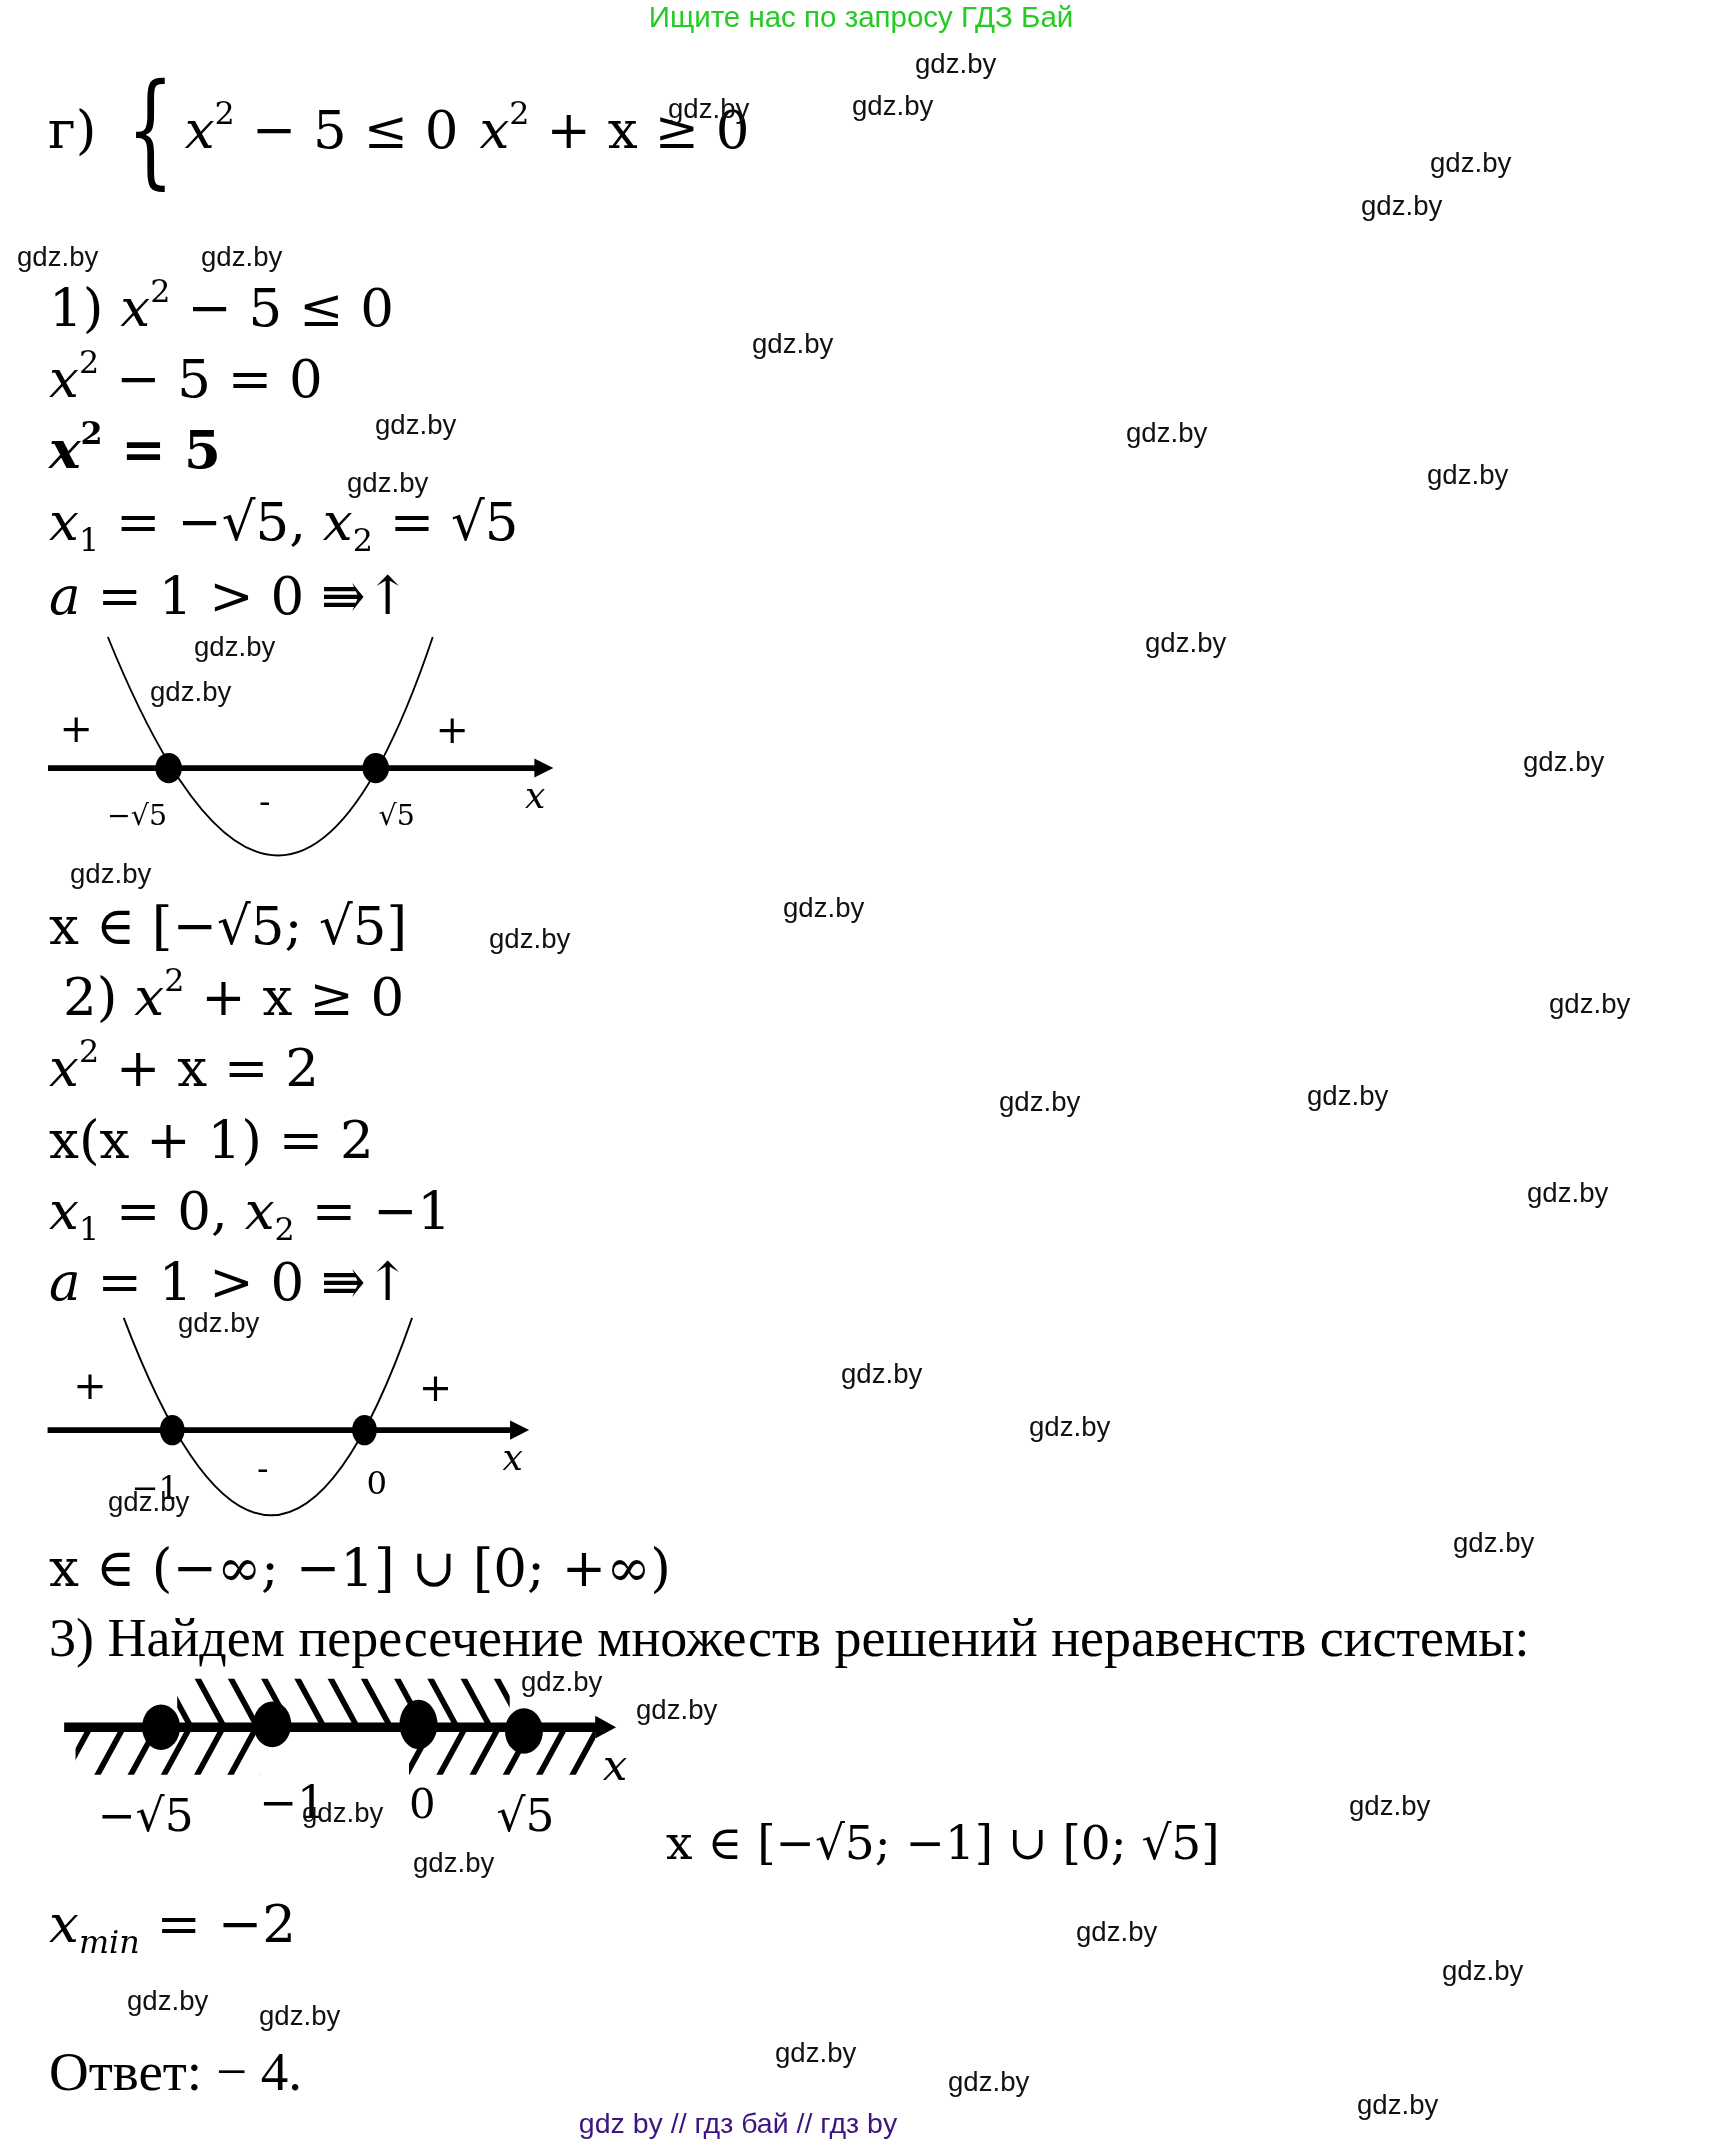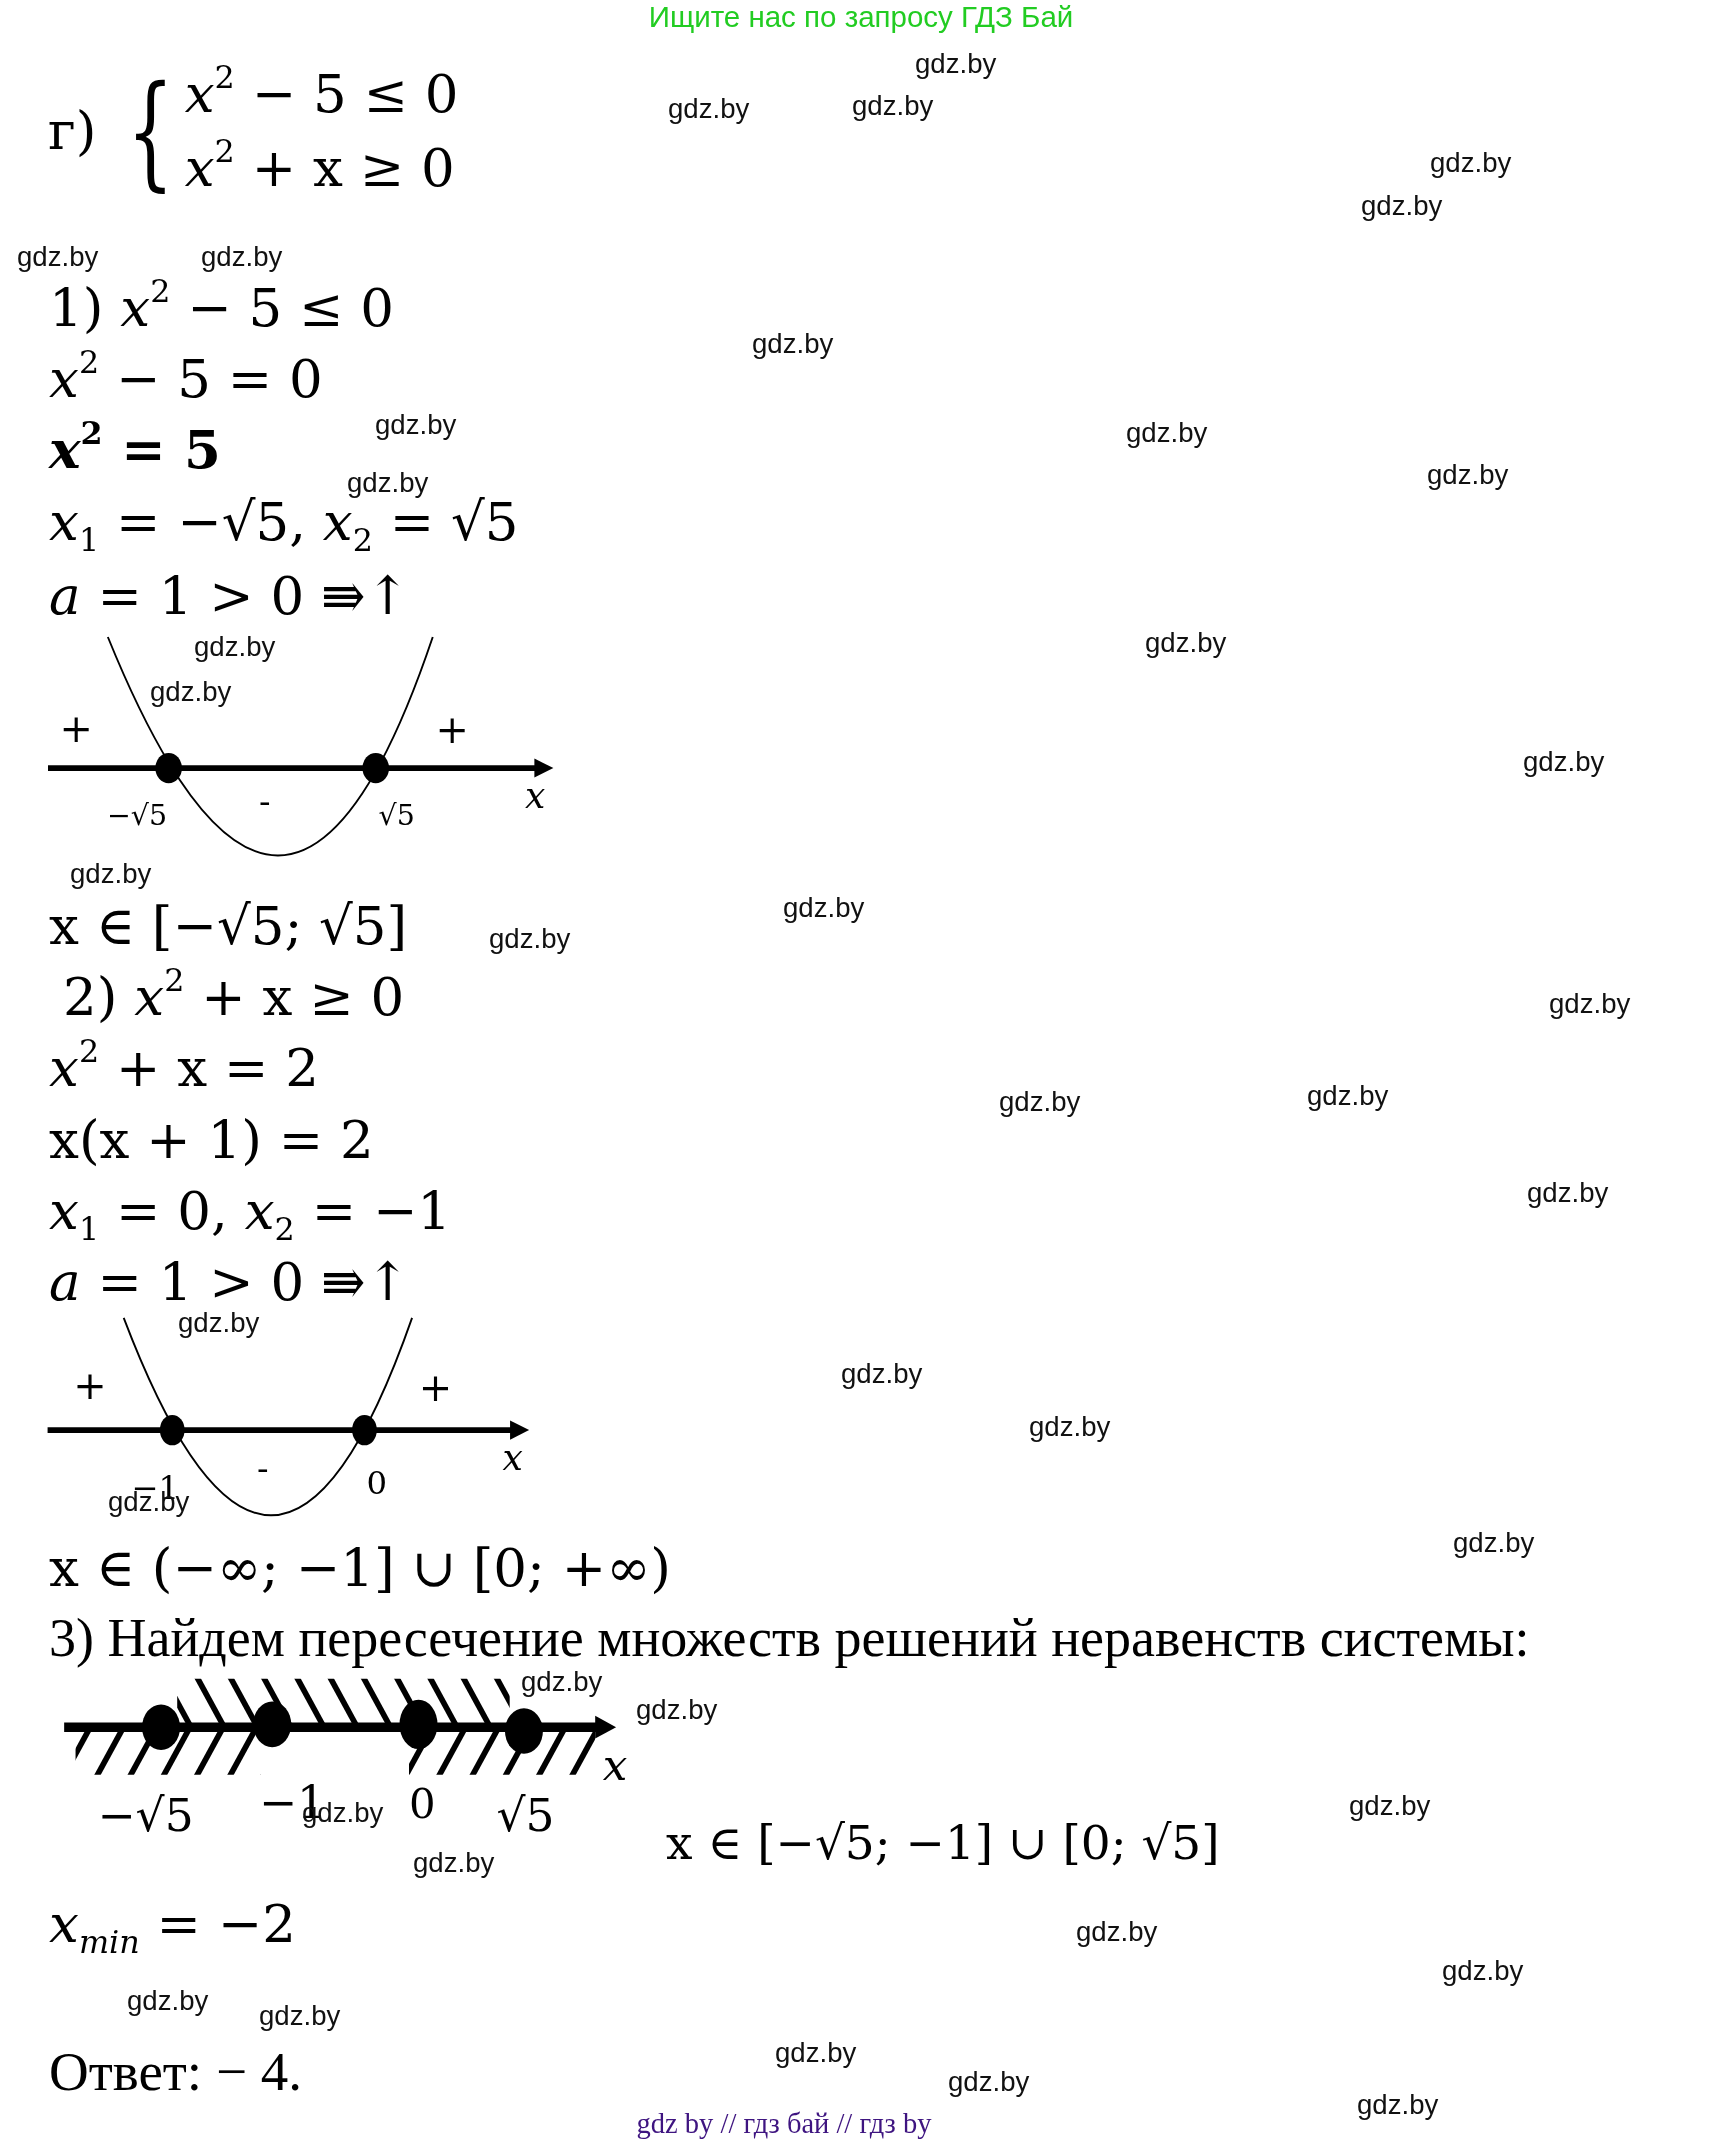--- a/index.html
+++ b/index.html
@@ -8,34 +8,34 @@
     background: #ffffff; color: #000;
     font-family: "DejaVu Serif", serif;
   }
   .abs { position: absolute; white-space: nowrap; }
   .header {
     left: 0; width: 1722px; top: 0; text-align: center;
     font-family: "Liberation Sans", sans-serif; font-size: 29.5px; color: #22cc22;
   }
   .footer {
     left: 0; width: 1476px; top: 2140px; transform: translateY(-100%); text-align: center;
-    font-family: Liberation Serif, serif; font-size: 28.5px; color: #3e1480; margin-left: 46px;
+    font-family: Liberation Sans, sans-serif; font-size: 28.5px; color: #3e1480;
   }
   .wm {
     font-family: "Liberation Sans", sans-serif; font-size: 27.6px; color: #111;
   }
   .math {
     font-family: "DejaVu Serif", serif; font-size: 53px; line-height: 1;
   }
   .math i { font-style: italic; }
   .math sup { font-size: 0.6em; vertical-align: 0.75em; line-height: 0; }
   .math sub { font-size: 0.6em; vertical-align: -0.35em; line-height: 0; }
   .system { display: flex; align-items: center; }
   .brace { font-size: 124px; line-height: 1; transform: scaleX(0.6); margin-right: -5.7px; font-weight: 200; }
-  .sys-lines { display: flex; flex-direction: column; gap: 21px; }
+  .sys-lines { display: flex; flex-direction: row; gap: 21px; }
   .heading3 { font-family: "Liberation Serif", serif; font-size: 54px; }
   svg text { font-family: "DejaVu Serif", serif; }
 </style>
 </head>
 <body>
 
 <div class="abs header">Ищите нас по запросу ГДЗ Бай</div>
 
 <div class="abs math system" style="left:48px; top:67px;">
   <span style="margin-right:15px;">г)</span>

